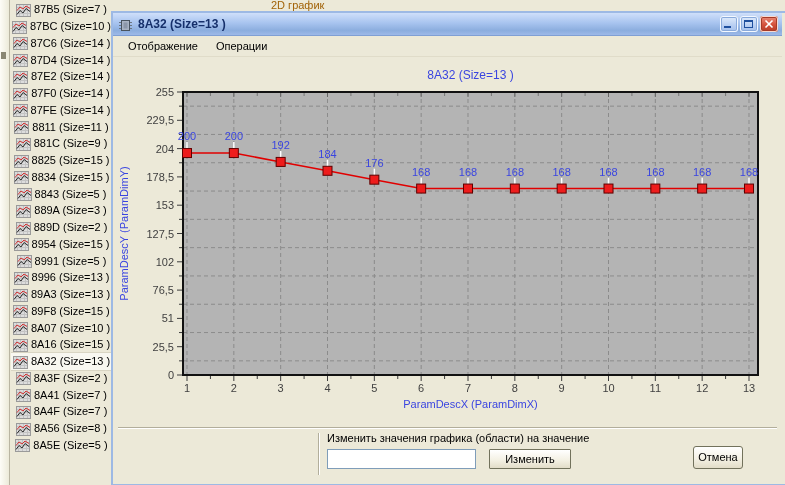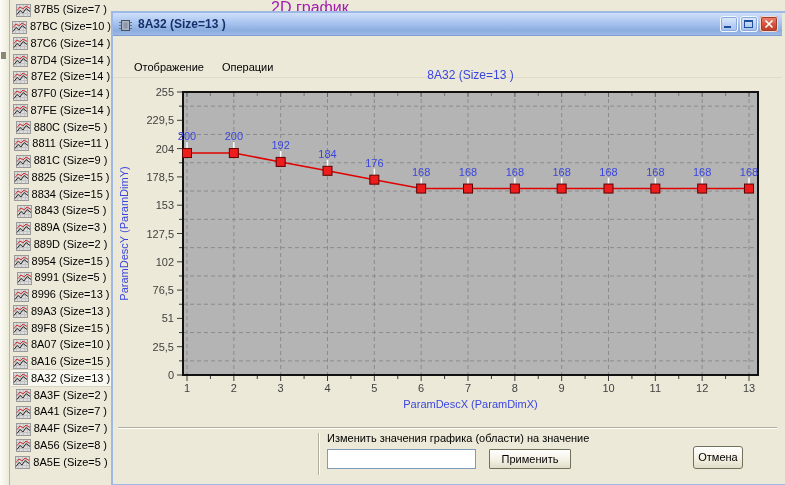--- a/index.html
+++ b/index.html
@@ -14,21 +14,21 @@
     background:linear-gradient(90deg,#fdfcf7,#ecead9);
     border-right:1px solid #b9b5a2;
   }
   .strip-mark { position:absolute; left:1px; top:52px; width:5px; height:7px; background:#8a8774; }
   .series-list { position:absolute; left:11px; top:1px; width:101px; height:484px; overflow:hidden; }
   .list-row { display:flex; align-items:center; height:16.75px; white-space:nowrap;justify-content:center; }
   .list-row .icon { width:15px; height:13px; margin-right:3px; flex:0 0 auto; }
   .list-row .lbl { font-size:11px; color:#000; }
   .list-row.selected { background:#f8f7f0; outline:1px solid #d9d5c3; }
   
-  .parent-title { position:absolute; left:271px; top:-1px; font-size:16px; color:#a21caf; }
+  .parent-title { position:absolute; left:271px; top:-1px; font-size:11px; color:#a16207; }
   
   .dialog {
     position:absolute; left:111px; top:11px; width:673px; height:471px;
     background:#ece9d8; border:2px solid #9db9e4; box-sizing:content-box;
   }
   .titlebar {
     position:absolute; left:0; top:0; width:669px; height:22px;
     background:linear-gradient(180deg,#cfdffa 0%,#a8c4ef 45%,#8badе2 80%,#9db9e8 100%);
     background:linear-gradient(180deg,#cfdffa 0%,#a8c4ef 45%,#8badde 80%,#9db9e8 100%);
     border-bottom:1px solid #7f9fd4; display:flex; align-items:center;
@@ -41,21 +41,21 @@
     background:linear-gradient(180deg,#e3eefc,#b7cef2 60%,#a3bfec);
     box-shadow:inset 0 0 0 1px #f3f8ff, inset 0 0 0 2px #89a9da;
   }
   .wbtn.close {
     background:linear-gradient(180deg,#ec9180,#d4503a 55%,#b33a25);
     box-shadow:inset 0 0 0 1px #f7d9d0, inset 0 0 0 2px #a63a28;
   }
   .menubar {
     position:absolute; left:0; top:23px; width:669px; height:21px;
     background:#ece9d8; border-bottom:1px solid #e0dcc9;
-    display:flex; align-items:center; padding-left:12px; box-sizing:border-box;margin-top:21px;
+    display:flex; align-items:center; padding-left:6px; box-sizing:border-box;
   }
   .menu-item { font-size:11px; color:#000; padding:3px 9px; }
   
   #chart-svg { position:absolute; left:0; top:44px; }
   
   .hsep { position:absolute; left:5px; top:414px; width:659px; height:0;
           border-top:1px solid #b2ae9b; border-bottom:1px solid #ffffff; }
   .vsep { position:absolute; left:205px; top:420px; height:42px; width:0;
           border-left:1px solid #b2ae9b; border-right:1px solid #ffffff; }
   .edit-label { position:absolute; left:214px; top:419px; font-size:11px; color:#000; }
@@ -188,36 +188,20 @@
               <line x1="7.5" y1="1" x2="7.5" y2="12"></line>
               <line x1="11.5" y1="1" x2="11.5" y2="12"></line>
               <line x1="1" y1="3.5" x2="14" y2="3.5"></line>
               <line x1="1" y1="6.5" x2="14" y2="6.5"></line>
               <line x1="1" y1="9.5" x2="14" y2="9.5"></line>
             </g>
             <polyline points="1,10.5 4,6.5 7,9 10,4.5 14,7.5" fill="none" stroke="#2b2b2b" stroke-width="1"></polyline>
             <polyline points="1,6.5 4,3 7,5 10,2 14,4.5" fill="none" stroke="#d23030" stroke-width="1"></polyline>
           </svg></span>
         <span class="lbl">87FE (Size=14 )</span>
-      </div>
-      <div class="list-row">
-        <span class="icon"><svg width="15" height="13" viewBox="0 0 15 13">
-            <rect x="0.5" y="0.5" width="14" height="12" fill="#dcdcdc" stroke="#9a9a9a"></rect>
-            <g stroke="#c3c3c3" stroke-width="1">
-              <line x1="3.5" y1="1" x2="3.5" y2="12"></line>
-              <line x1="7.5" y1="1" x2="7.5" y2="12"></line>
-              <line x1="11.5" y1="1" x2="11.5" y2="12"></line>
-              <line x1="1" y1="3.5" x2="14" y2="3.5"></line>
-              <line x1="1" y1="6.5" x2="14" y2="6.5"></line>
-              <line x1="1" y1="9.5" x2="14" y2="9.5"></line>
-            </g>
-            <polyline points="1,10.5 4,6.5 7,9 10,4.5 14,7.5" fill="none" stroke="#2b2b2b" stroke-width="1"></polyline>
-            <polyline points="1,6.5 4,3 7,5 10,2 14,4.5" fill="none" stroke="#d23030" stroke-width="1"></polyline>
-          </svg></span>
-        <span class="lbl">880C (Size=5 )</span>
       </div>
       <div class="list-row">
         <span class="icon"><svg width="15" height="13" viewBox="0 0 15 13">
             <rect x="0.5" y="0.5" width="14" height="12" fill="#dcdcdc" stroke="#9a9a9a"></rect>
             <g stroke="#c3c3c3" stroke-width="1">
               <line x1="3.5" y1="1" x2="3.5" y2="12"></line>
               <line x1="7.5" y1="1" x2="7.5" y2="12"></line>
               <line x1="11.5" y1="1" x2="11.5" y2="12"></line>
               <line x1="1" y1="3.5" x2="14" y2="3.5"></line>
               <line x1="1" y1="6.5" x2="14" y2="6.5"></line>
@@ -746,16 +730,16 @@
         <text x="357.5" y="22" text-anchor="middle" font-size="12" fill="#3a45e0">8A32 (Size=13 )</text>
         <text x="357.5" y="351" text-anchor="middle" font-size="11" fill="#3a45e0">ParamDescX (ParamDimX)</text>
         <text transform="translate(15,176.5) rotate(-90)" text-anchor="middle" font-size="11" fill="#3a45e0">ParamDescY (ParamDimY)</text>
       </svg>
 
     <div class="hsep"></div>
     <div class="vsep"></div>
 
     <div class="edit-label">Изменить значения графика (области) на значение</div>
     <input class="value-input" type="text" value="" style="">
-    <button class="xp-btn btn-apply">Применить</button>
+    <button class="xp-btn btn-apply">Изменить</button>
     <button class="xp-btn btn-cancel">Отмена</button>
   </div>
 </div>
 
 </body></html>

